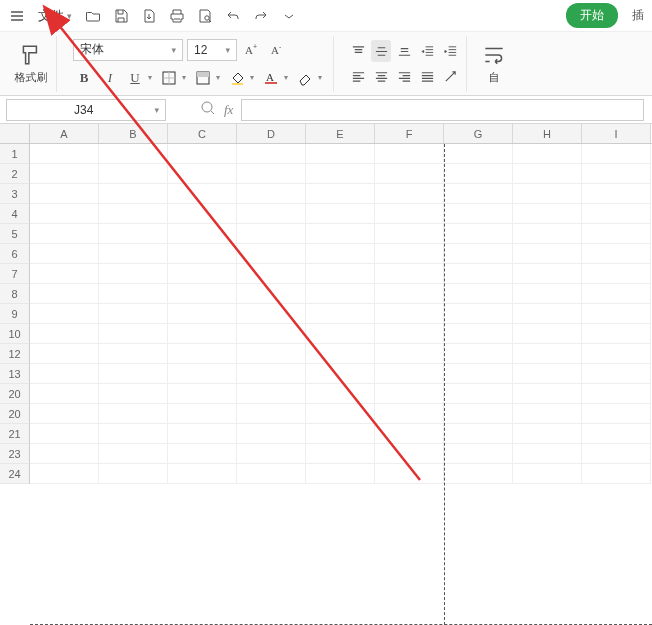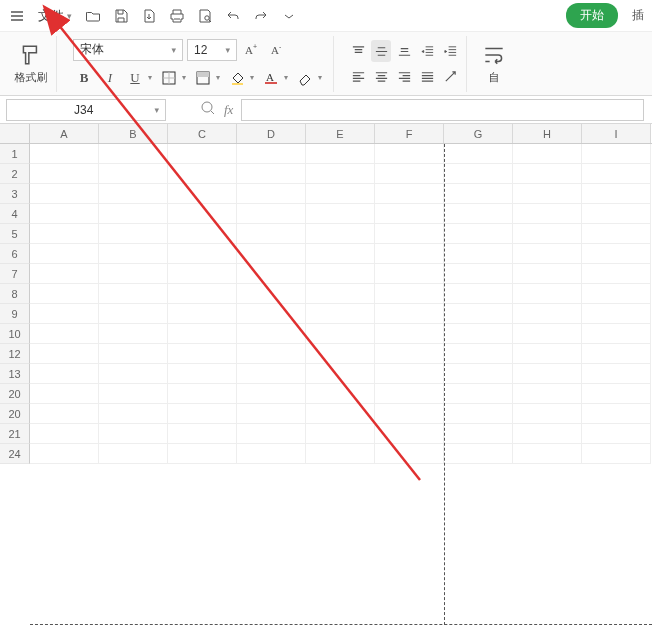--- a/index.html
+++ b/index.html
@@ -685,20 +685,32 @@
         <div class="cell-td" style="width: 69px;"></div>
         <div class="cell-td" style="width: 69px;"></div>
         <div class="cell-td" style="width: 69px;"></div>
         <div class="cell-td" style="width: 69px;"></div>
         <div class="cell-td" style="width: 69px;"></div>
         <div class="cell-td" style="width: 69px;"></div>
         <div class="cell-td" style="width: 69px;"></div>
         <div class="cell-td" style="width: 69px;"></div>
       </div>
       <div class="row">
+        <div class="rowh">23</div>
+        <div class="cell-td" style="width: 69px;"></div>
+        <div class="cell-td" style="width: 69px;"></div>
+        <div class="cell-td" style="width: 69px;"></div>
+        <div class="cell-td" style="width: 69px;"></div>
+        <div class="cell-td" style="width: 69px;"></div>
+        <div class="cell-td" style="width: 69px;"></div>
+        <div class="cell-td" style="width: 69px;"></div>
+        <div class="cell-td" style="width: 69px;"></div>
+        <div class="cell-td" style="width: 69px;"></div>
+      </div>
+      <div class="row">
         <div class="rowh">24</div>
         <div class="cell-td" style="width: 69px;"></div>
         <div class="cell-td" style="width: 69px;"></div>
         <div class="cell-td" style="width: 69px;"></div>
         <div class="cell-td" style="width: 69px;"></div>
         <div class="cell-td" style="width: 69px;"></div>
         <div class="cell-td" style="width: 69px;"></div>
         <div class="cell-td" style="width: 69px;"></div>
         <div class="cell-td" style="width: 69px;"></div>
         <div class="cell-td" style="width: 69px;"></div>

